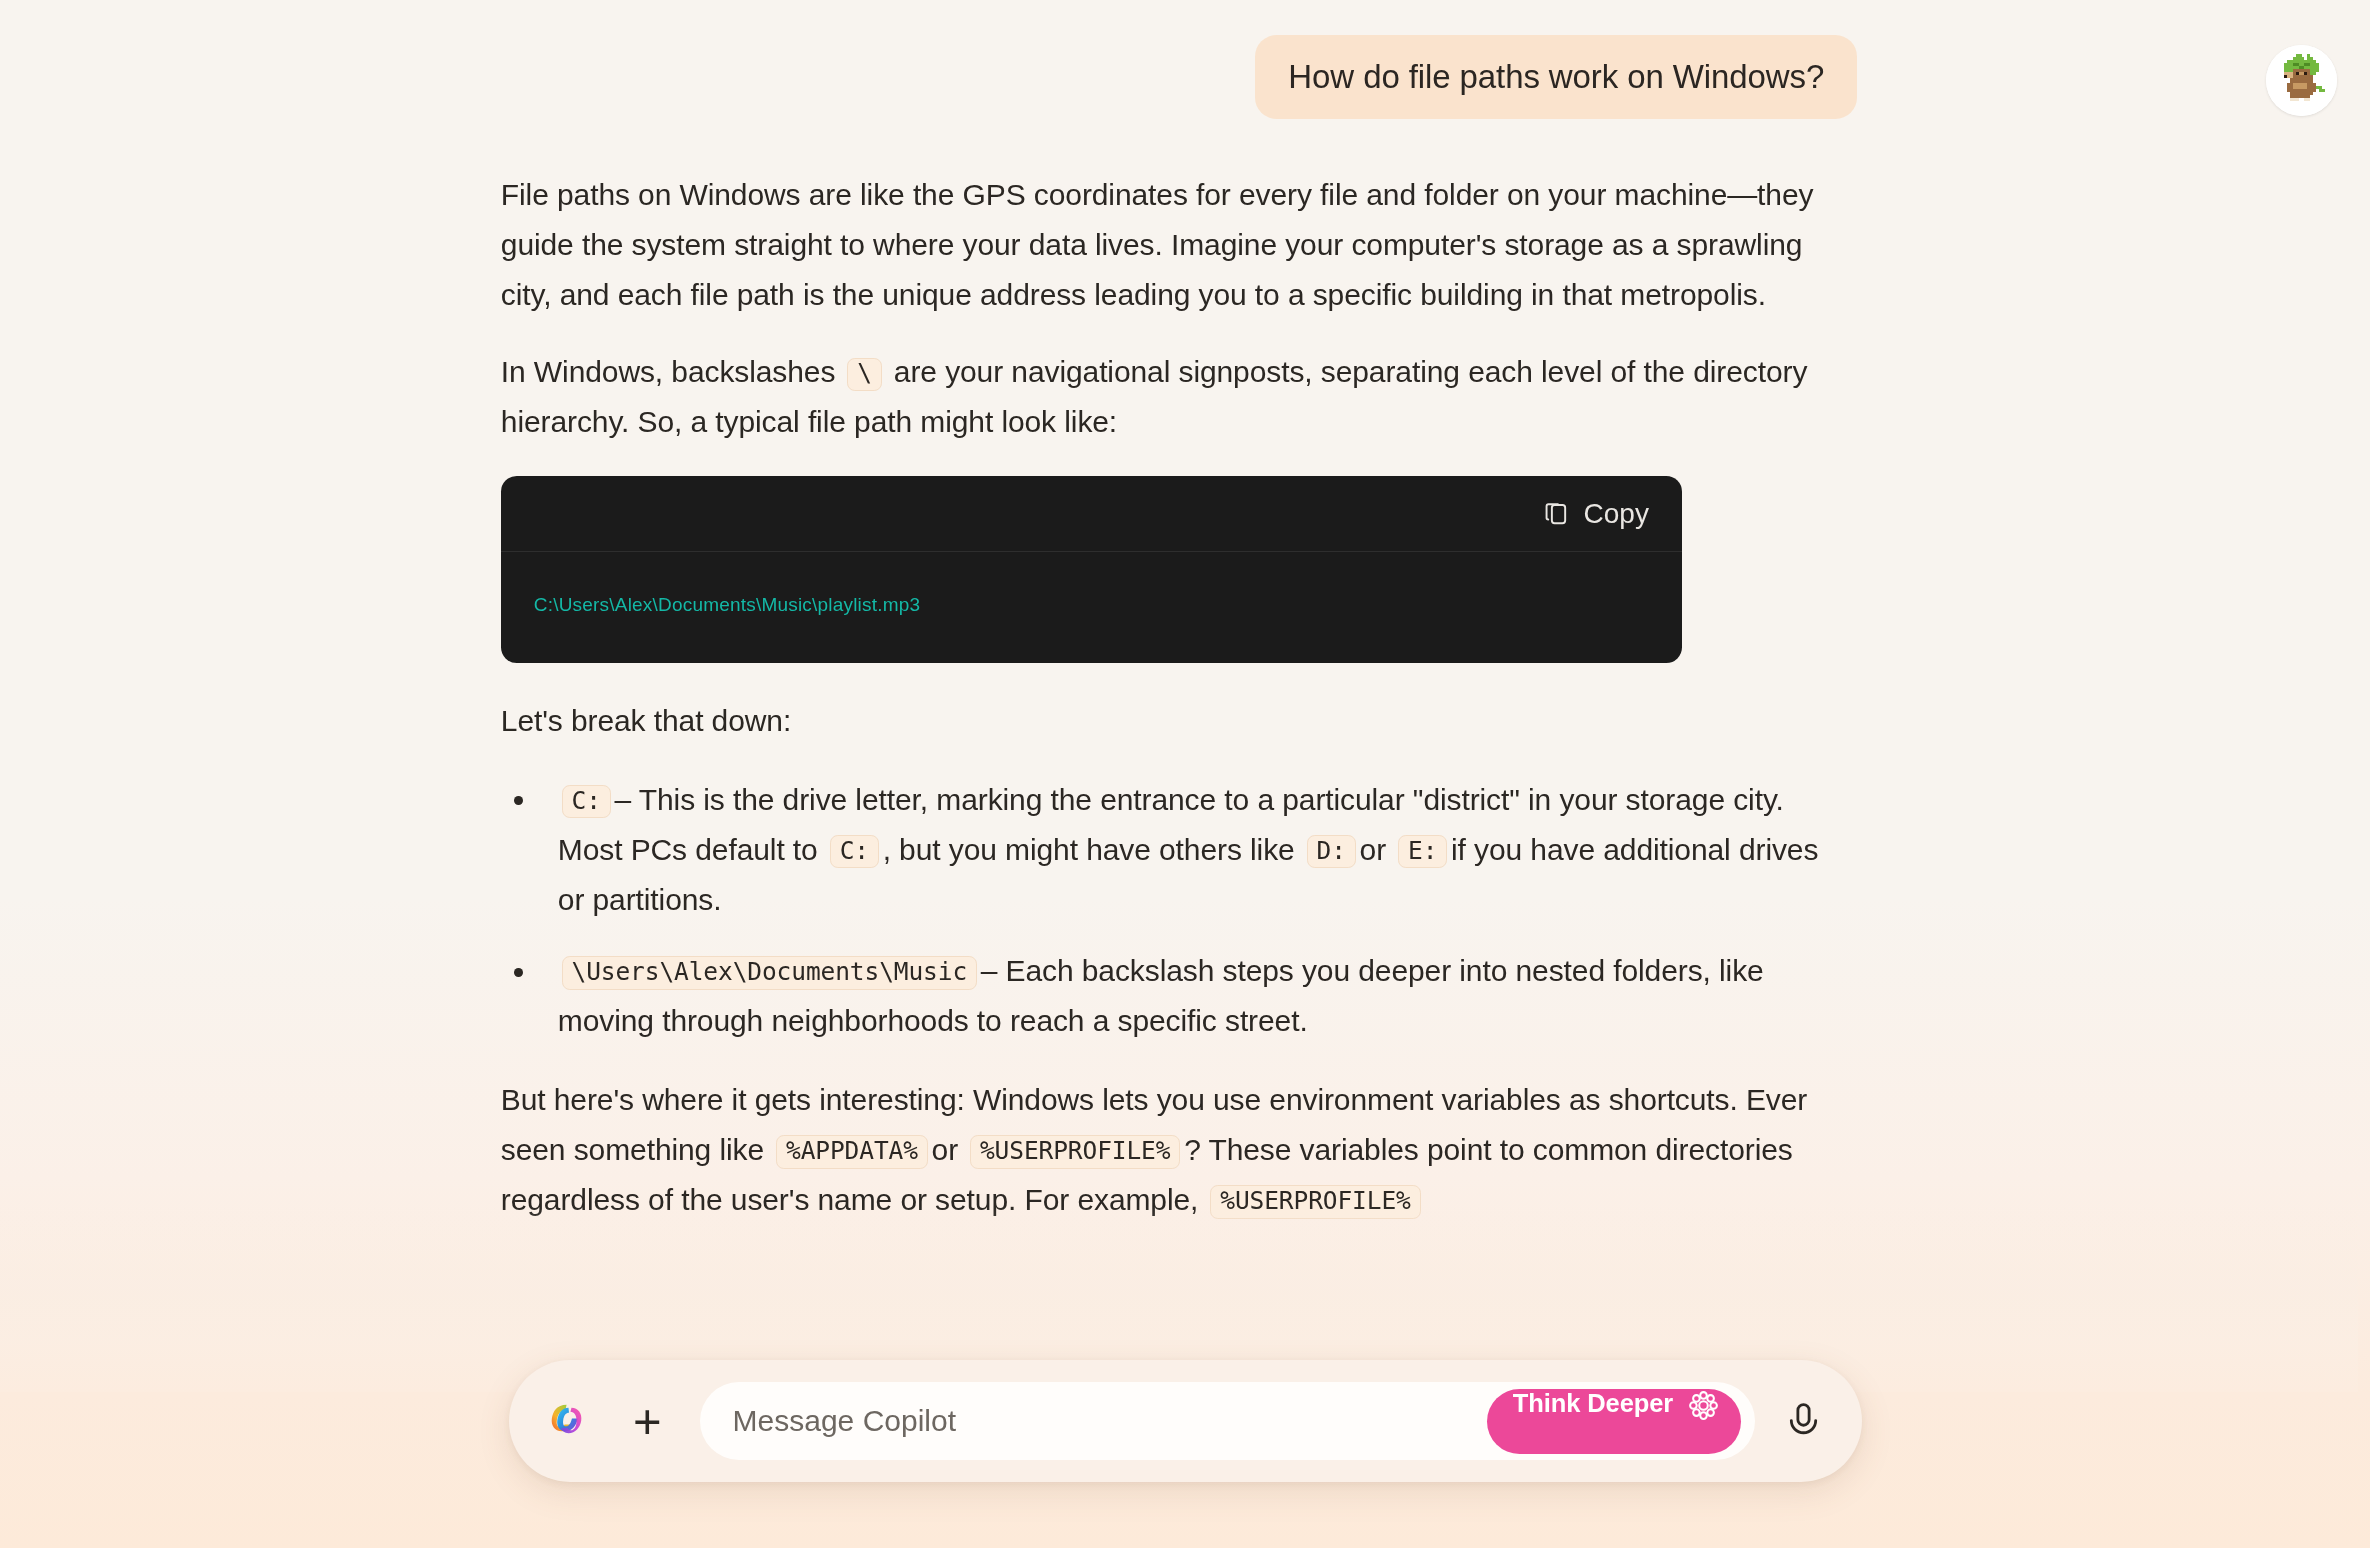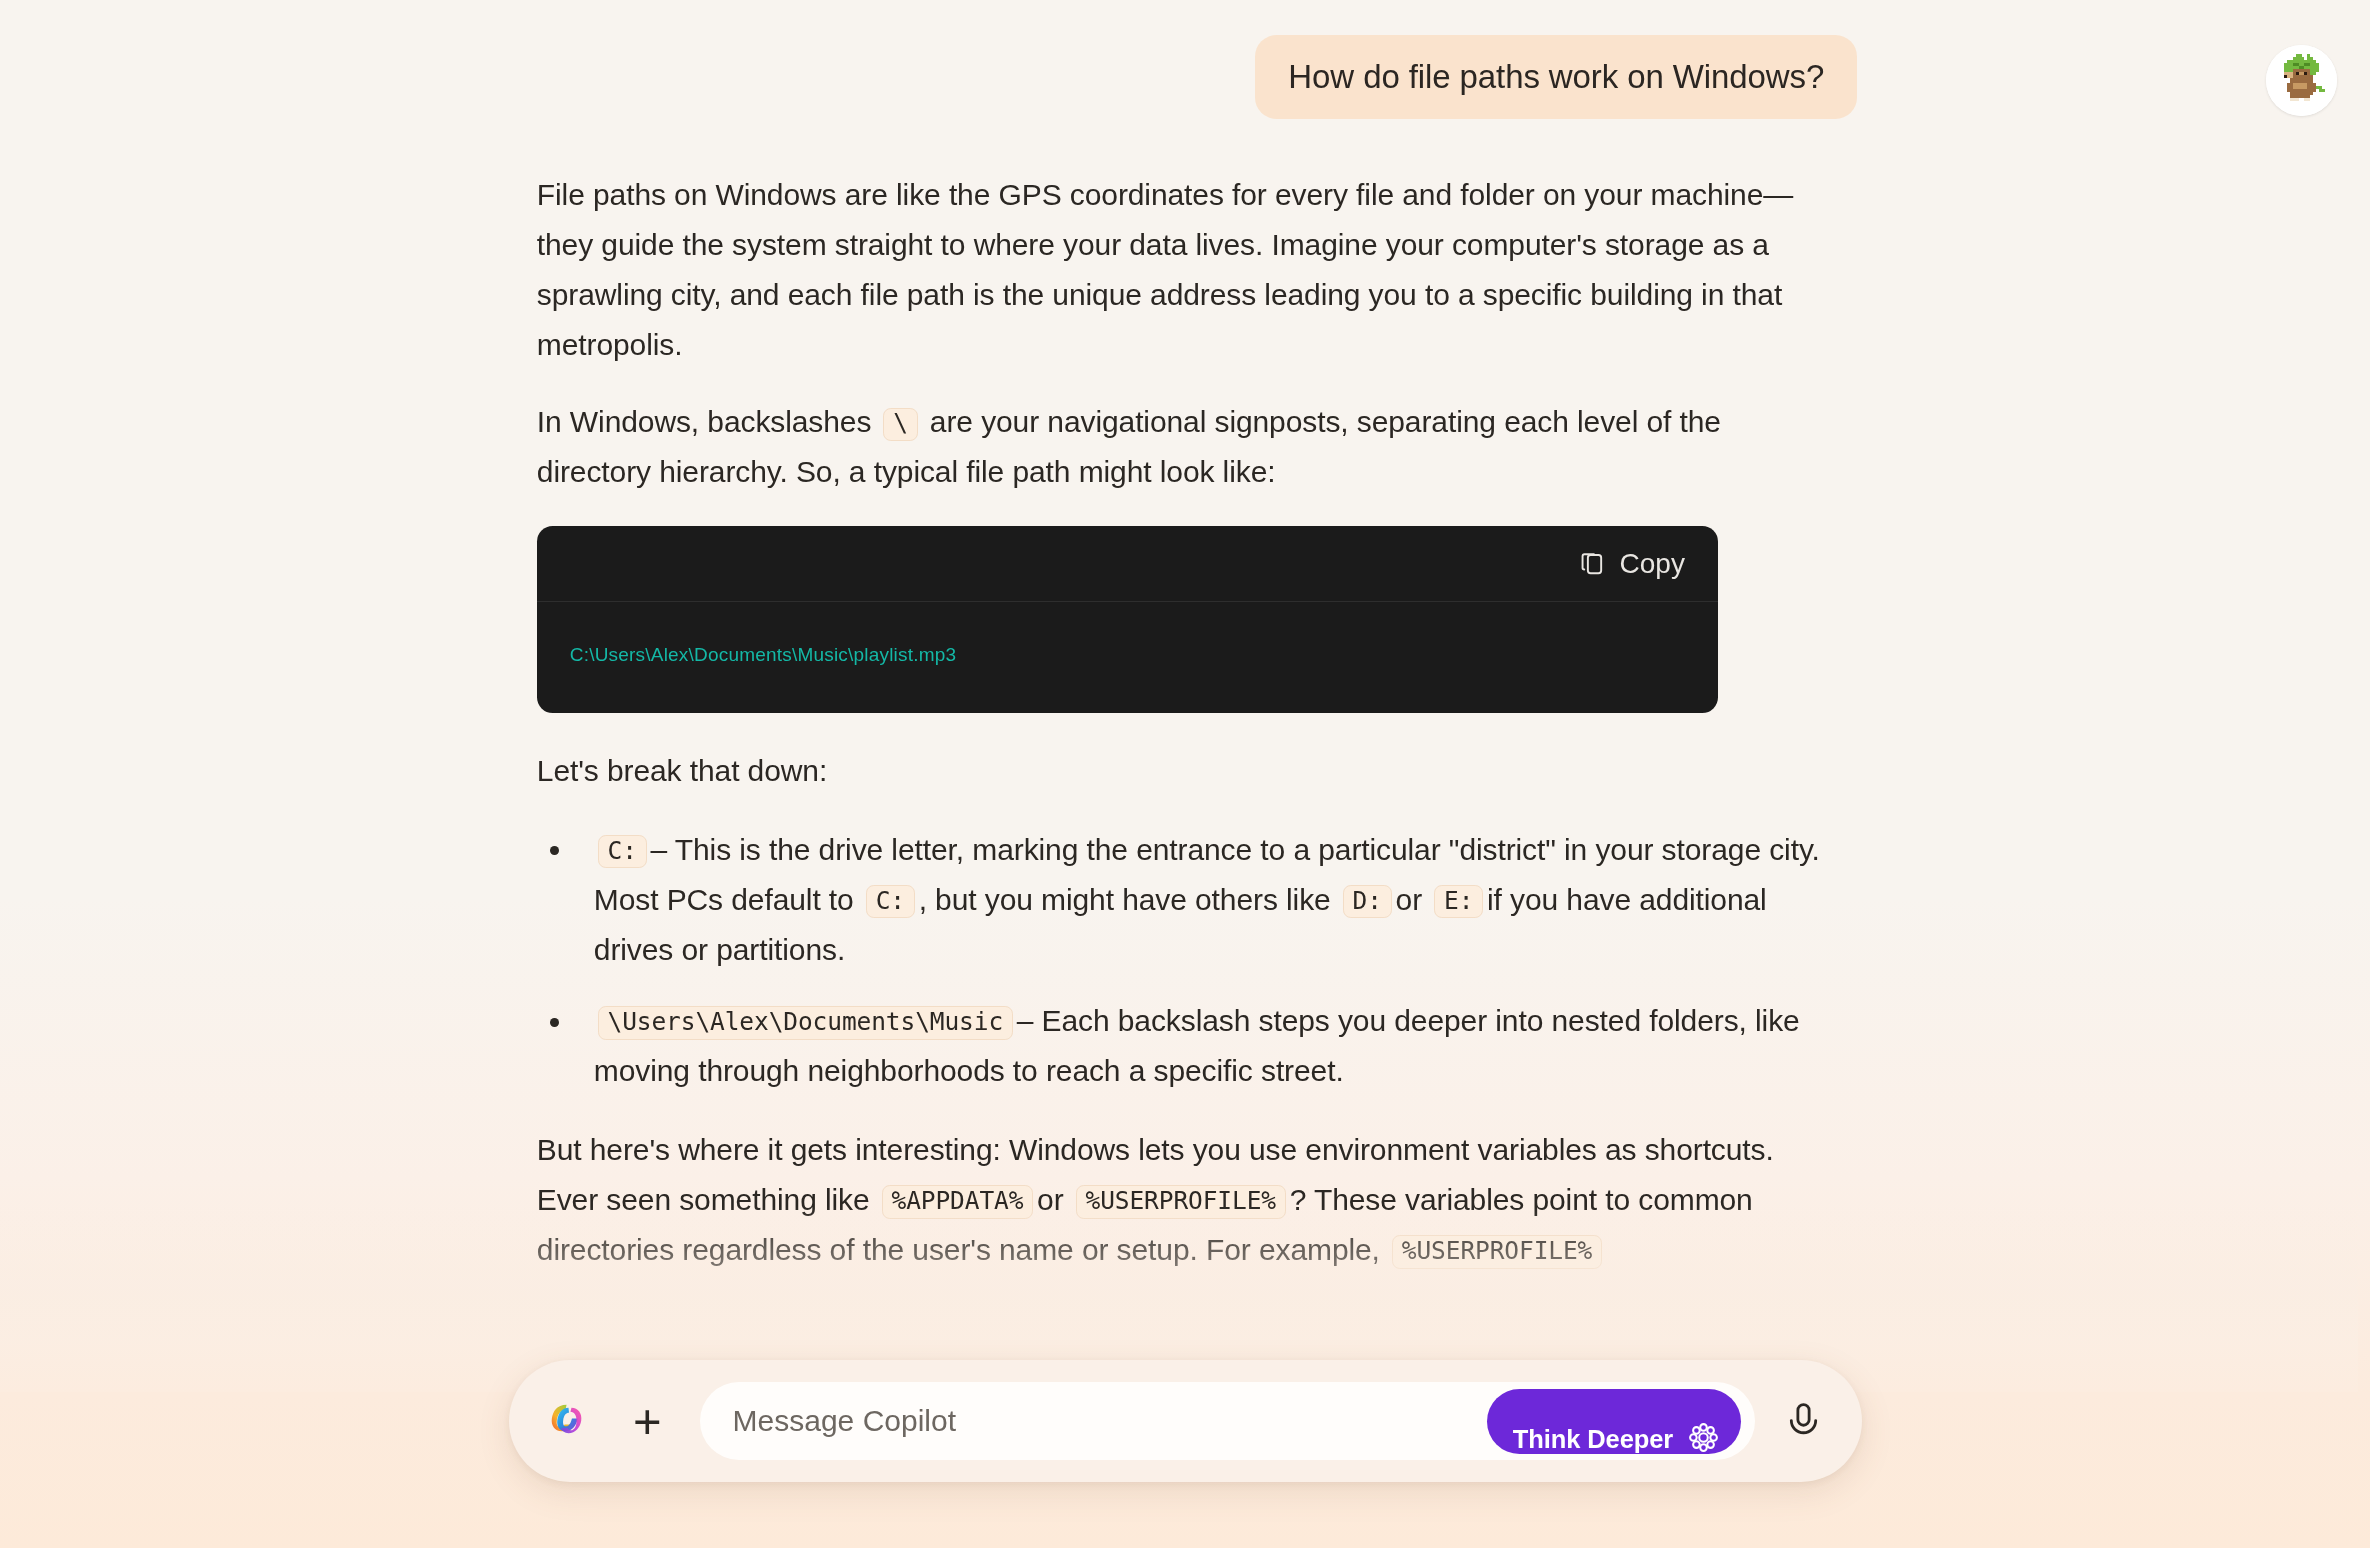--- a/index.html
+++ b/index.html
@@ -73,21 +73,20 @@
 
   
   .assistant {
     margin-top: 51px;
     padding-left: 7.8px;
     padding-right: 27.4px;
     color: #2b2723;
     font-size: 30px;
     line-height: 50px;
     letter-spacing: -0.1px;
-    margin-left: 36px;
   }
   .assistant p { margin: 0 0 27.4px 0; }
   .assistant p.tight { margin-bottom: 29px; }
 
   
   code.chip {
     font-family: "DejaVu Sans Mono", monospace;
     background: #fceedf;
     border: 1px solid #f3ddc6;
     border-radius: 7.8px;
@@ -221,23 +220,23 @@
     background: transparent;
     font-family: "Liberation Sans", sans-serif;
     font-size: 30px;
     color: #2b2723;
     height: 100%;
   }
   .msg-input::placeholder { color: #6d6761; opacity: 1; }
 
   .think-btn {
     display: flex;
-    align-items: flex-end;
+    align-items: flex-start;
     gap: 13.7px;
-    background: #6d28d9;
+    background: #ec4899;
     color: #ffffff;
     border: none;
     border-radius: 33px;
     height: 65px;
     padding: 0 21.6px 0 25.5px;
     font-family: "Liberation Sans", sans-serif;
     font-size: 25.5px;
     font-weight: bold;
     cursor: pointer;
     flex: 0 0 auto;

